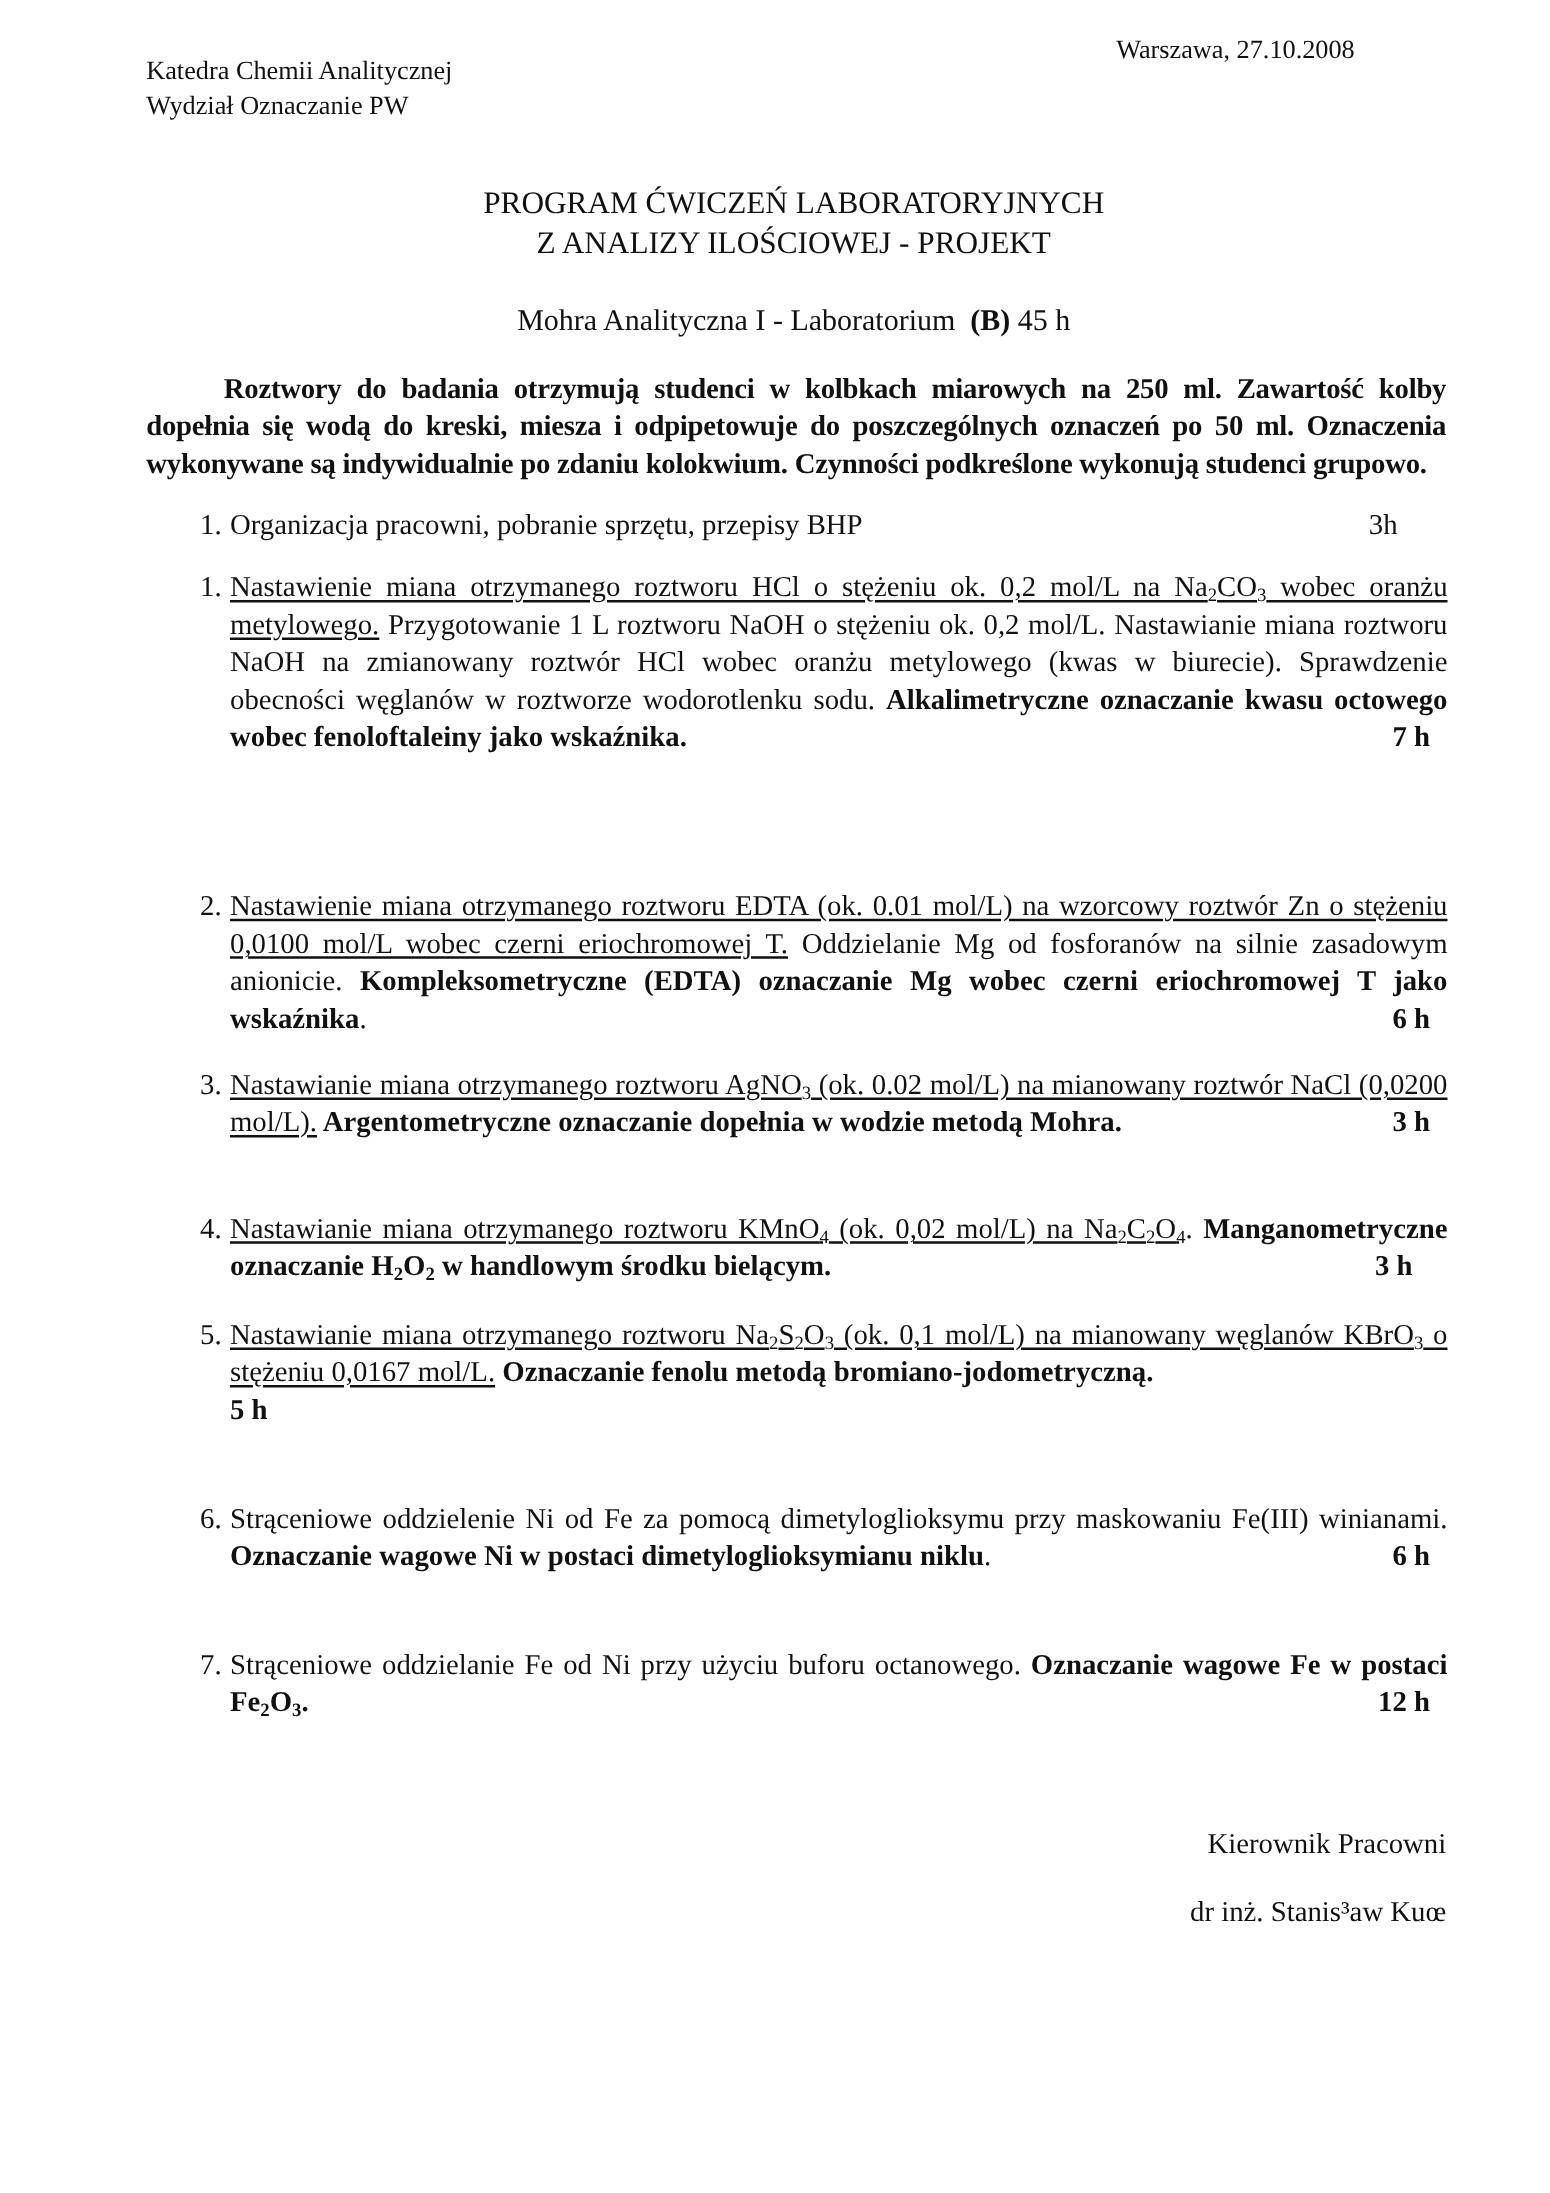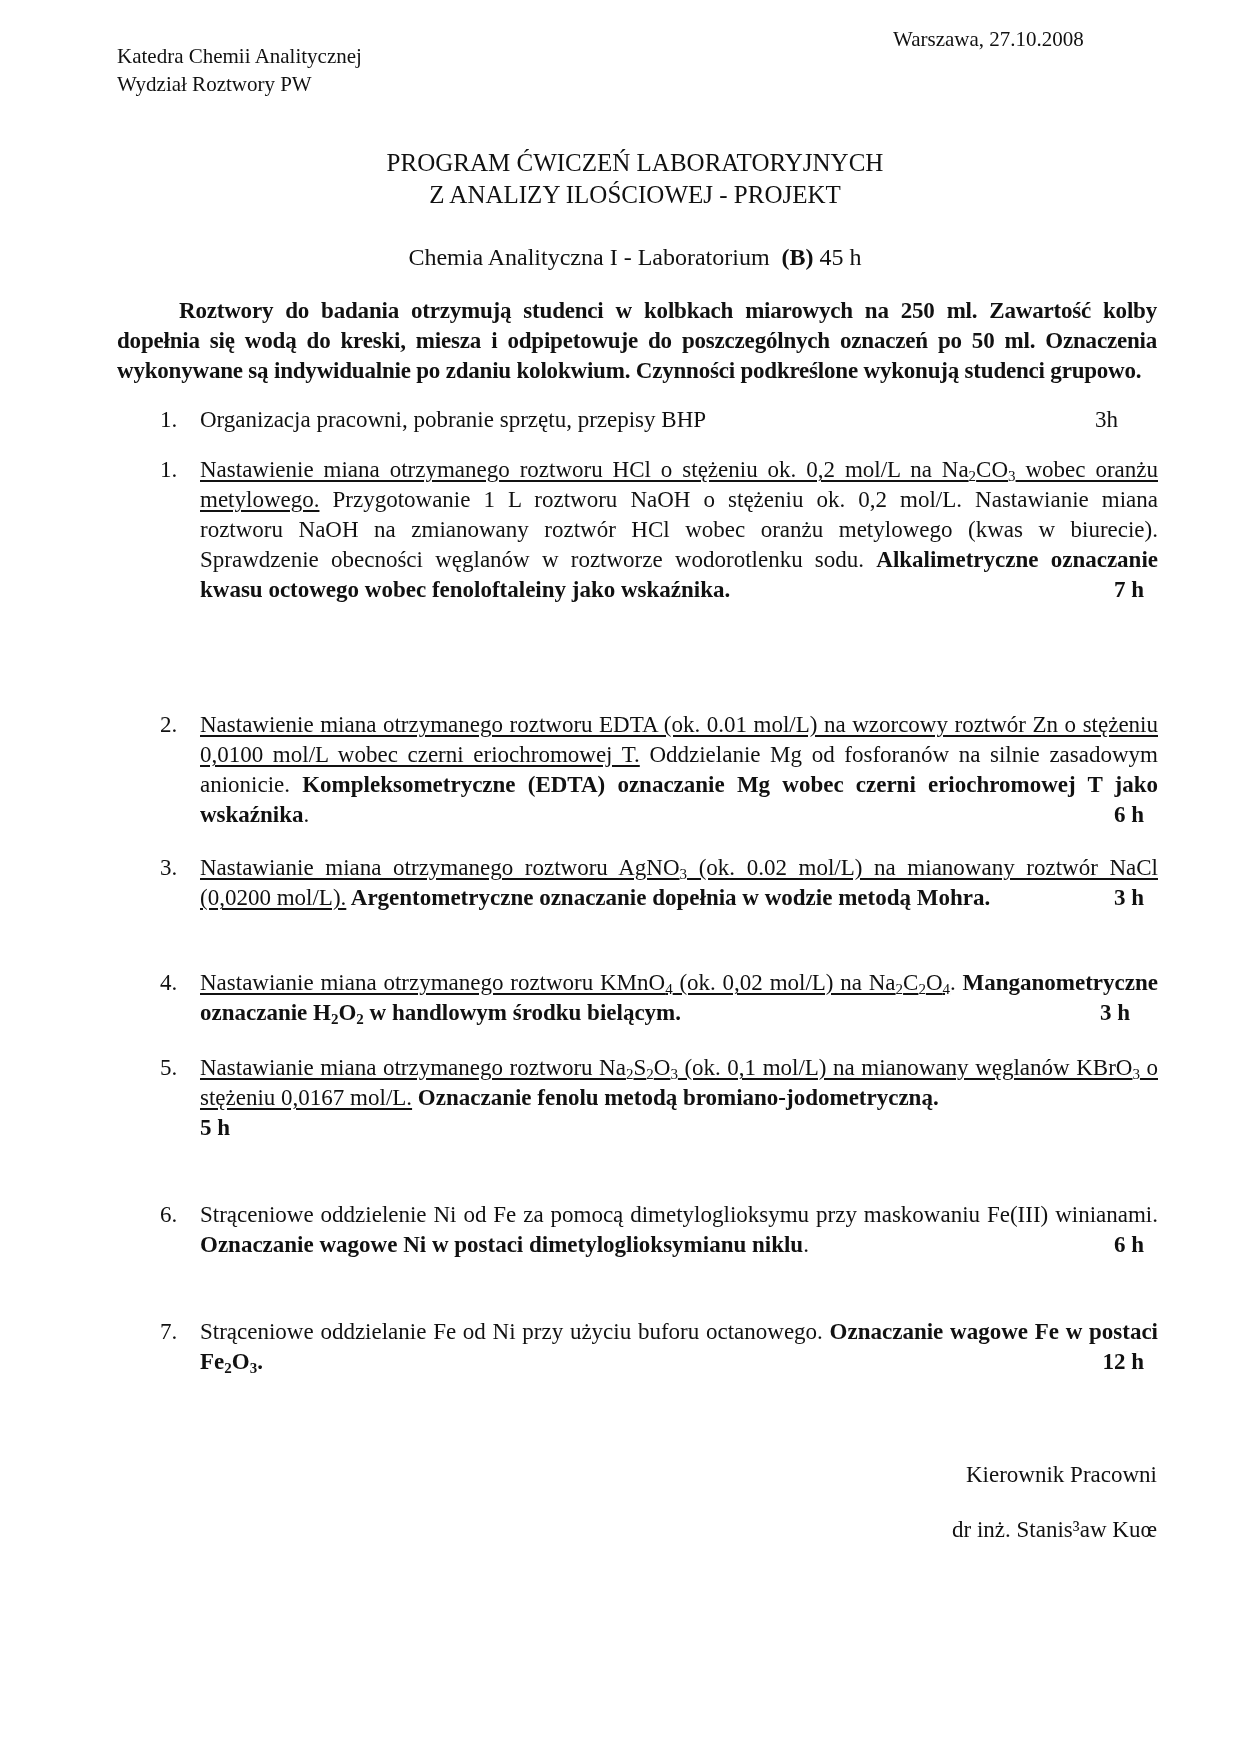--- a/index.html
+++ b/index.html
@@ -8,47 +8,47 @@
     .page { position: absolute; left: 0; top: 0; width: 1240px; height: 1754px; }
     .hdr { position: absolute; font-size: 21px; line-height: 28px; }
     .hdr-left { left: 117px; top: 42px; }
     .hdr-right { left: 893px; top: 25px; }
     .title { position: absolute; left: 0; width: 1270px; text-align: center; font-size: 25px; line-height: 32px; top: 147px; }
     .subtitle { position: absolute; left: 0; width: 1270px; text-align: center; font-size: 24px; top: 244px; }
     .intro { position: absolute; left: 117px; top: 296px; width: 1040px; font-size: 23px; line-height: 30px;
              font-weight: bold; text-align: justify; text-indent: 62px; letter-spacing: -0.2px; }
     .item { position: absolute; left: 160px; width: 998px; font-size: 23px; line-height: 30px; text-align: justify; }
     .item .num { position: absolute; left: 0; top: 0; }
-    .item .body { margin-left: 40px; display: block; }
+    .item .body { margin-left: 24px; display: block; }
     .u { text-decoration: underline; text-decoration-thickness: 2px; text-underline-offset: 3px; }
     .b { font-weight: bold; }
     .hrs { float: right; font-weight: bold; margin-right: 14px; }
     .hrs-plain { float: right; margin-right: 40px; }
     .hrs-line { display: block; font-weight: bold; }
     .sig { position: absolute; right: 83px; text-align: left; font-size: 23px; }
     sub { font-size: 15px; vertical-align: -4px; line-height: 0; }
   </style>
 </head>
 <body>
 
 <div class="page">
 
   <div class="hdr hdr-left">
     <div>Katedra Chemii Analitycznej</div>
-    <div>Wydział Roztwory PW</div>
+    <div>Wydział Oznaczanie PW</div>
   </div>
   <div class="hdr hdr-right">Warszawa, 27.10.2008</div>
 
   <div class="title">
     <div>PROGRAM ĆWICZEŃ LABORATORYJNYCH</div>
     <div>Z ANALIZY ILOŚCIOWEJ - PROJEKT</div>
   </div>
 
   <div class="subtitle">
-    <span>Chemia Analityczna I - Laboratorium</span>&nbsp;
+    <span>Mohra Analityczna I - Laboratorium</span>&nbsp;
     <b>(B)</b>
     <span>45 h</span>
   </div>
 
   <div class="intro">Roztwory do badania otrzymują studenci w kolbkach miarowych na 250 ml. Zawartość kolby dopełnia się wodą do kreski, miesza i odpipetowuje do poszczególnych oznaczeń po 50 ml.  Oznaczenia wykonywane są indywidualnie po zdaniu kolokwium. Czynności podkreślone wykonują studenci grupowo.</div>
 
   <div class="item" style="top:405px;">
     <span class="num">1.</span>
     <span class="body">
       <span>Organizacja pracowni, pobranie sprzętu, przepisy BHP</span>

